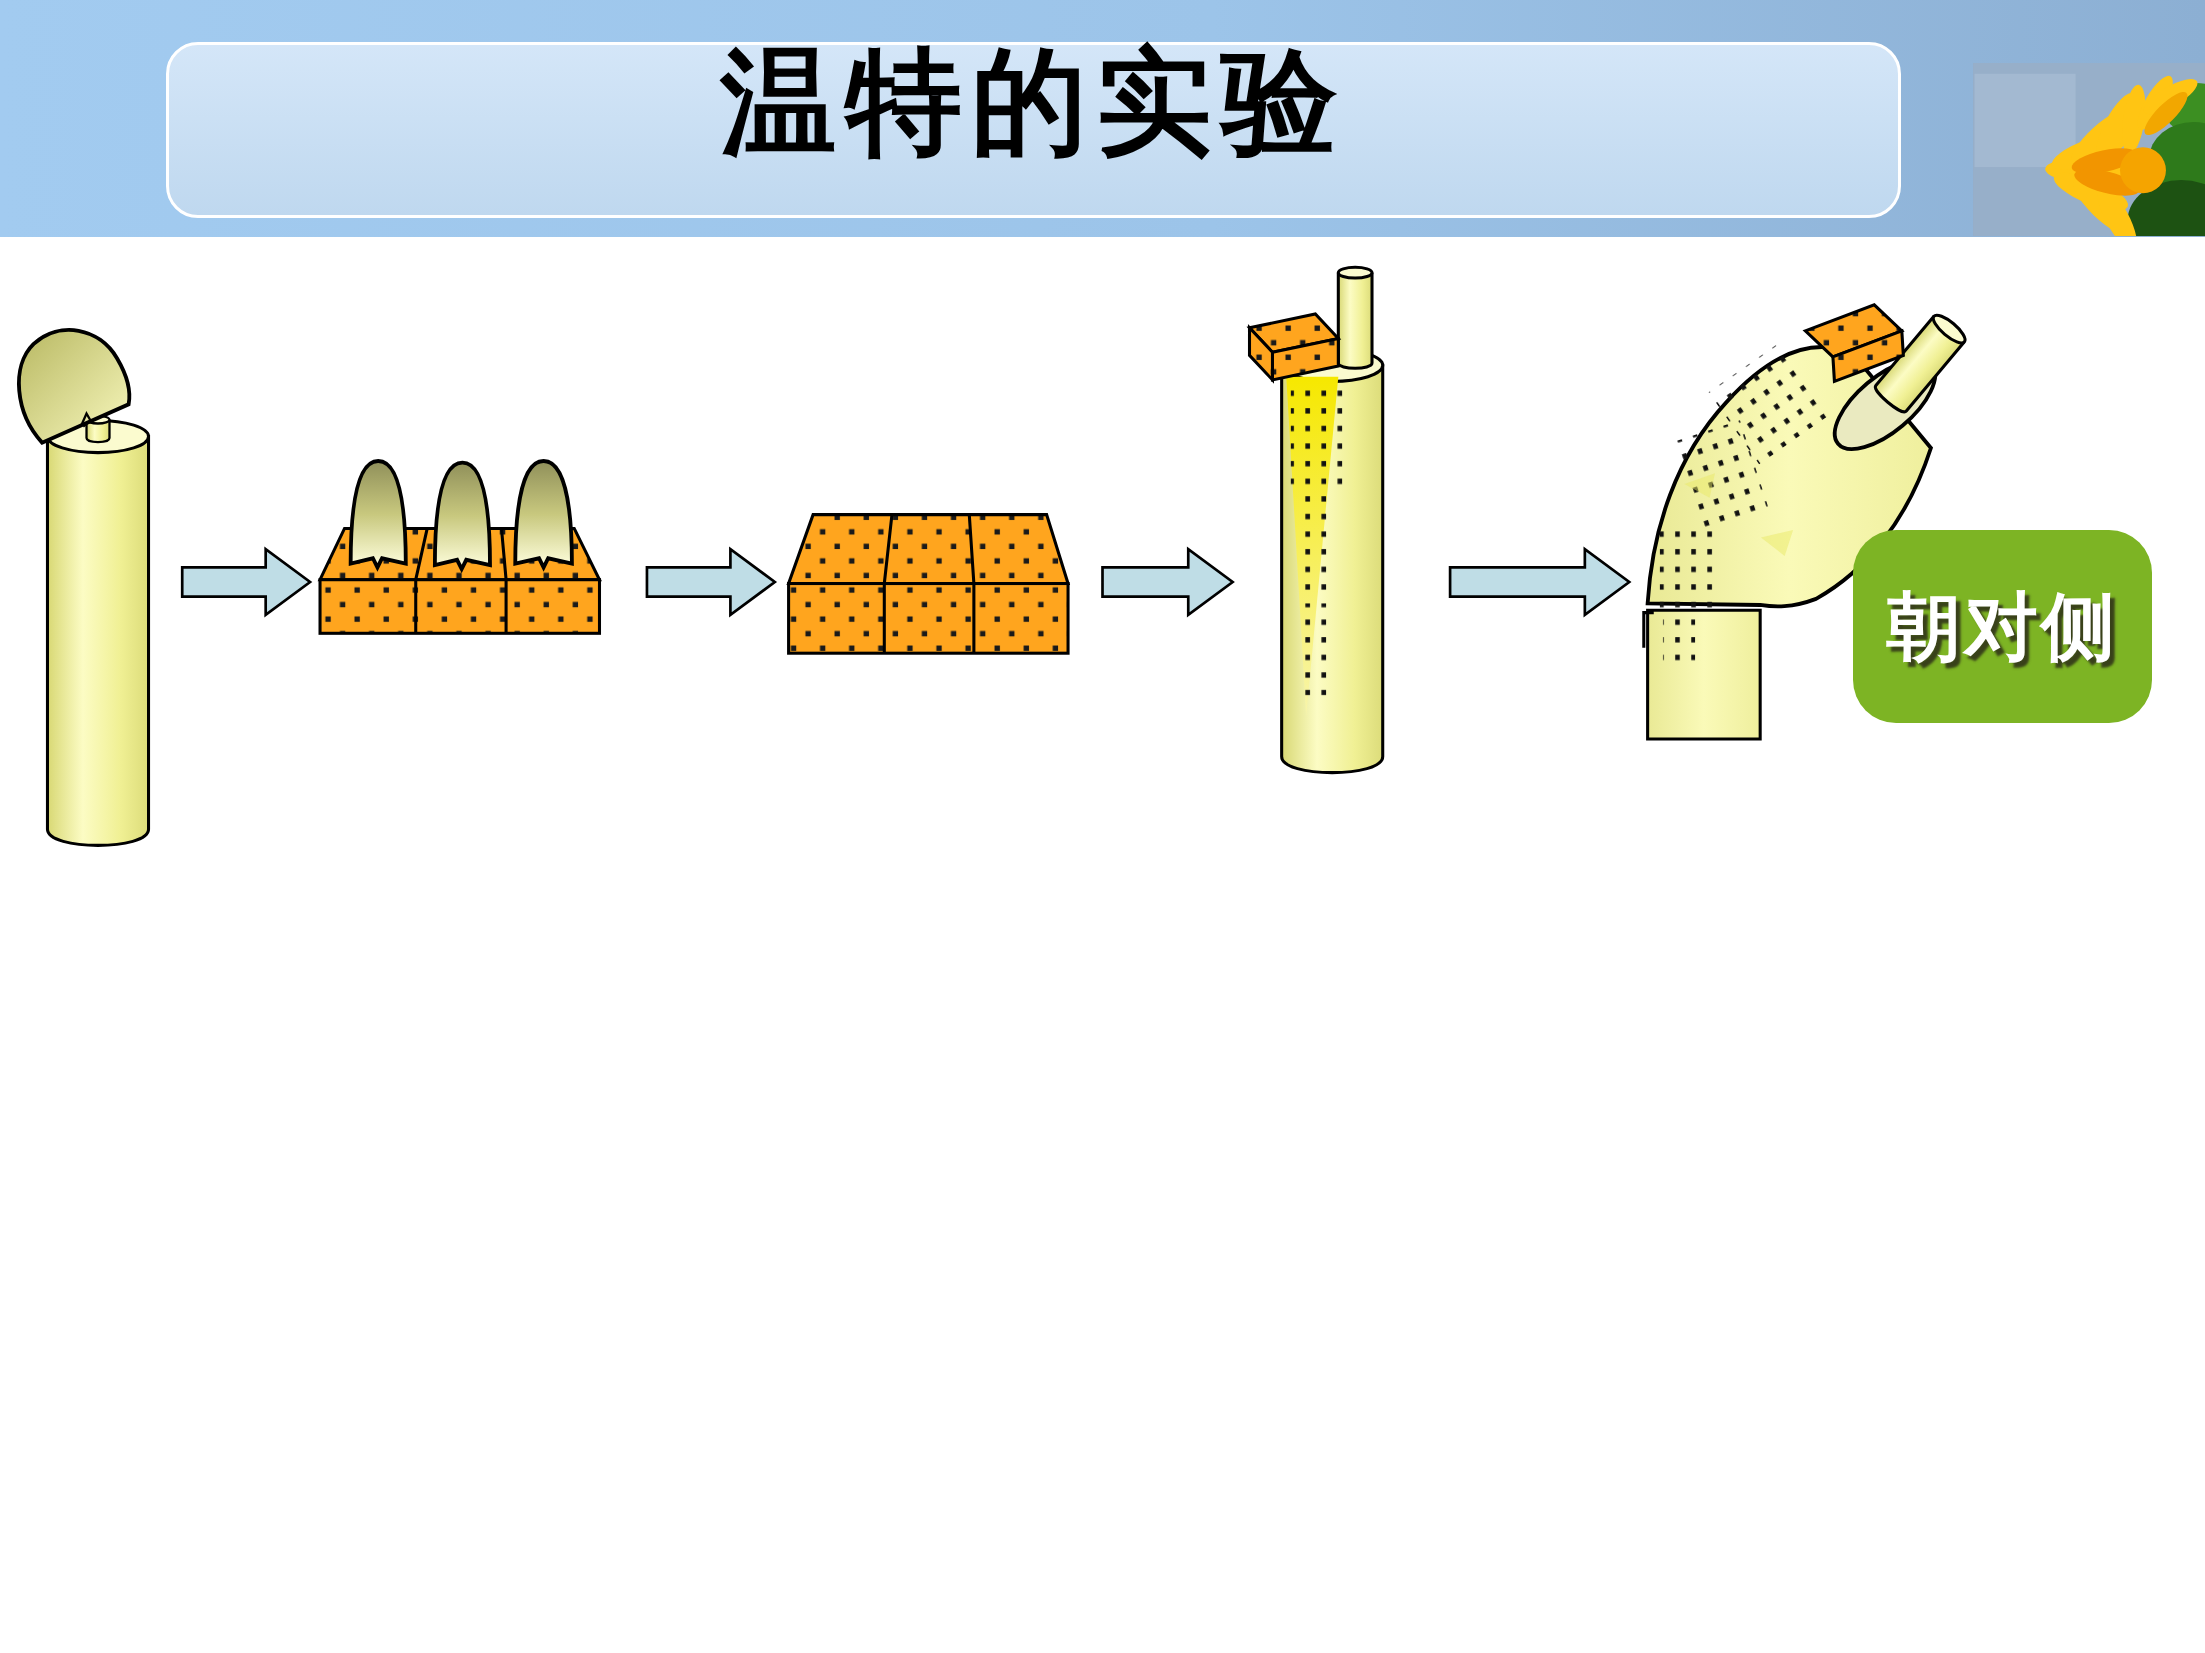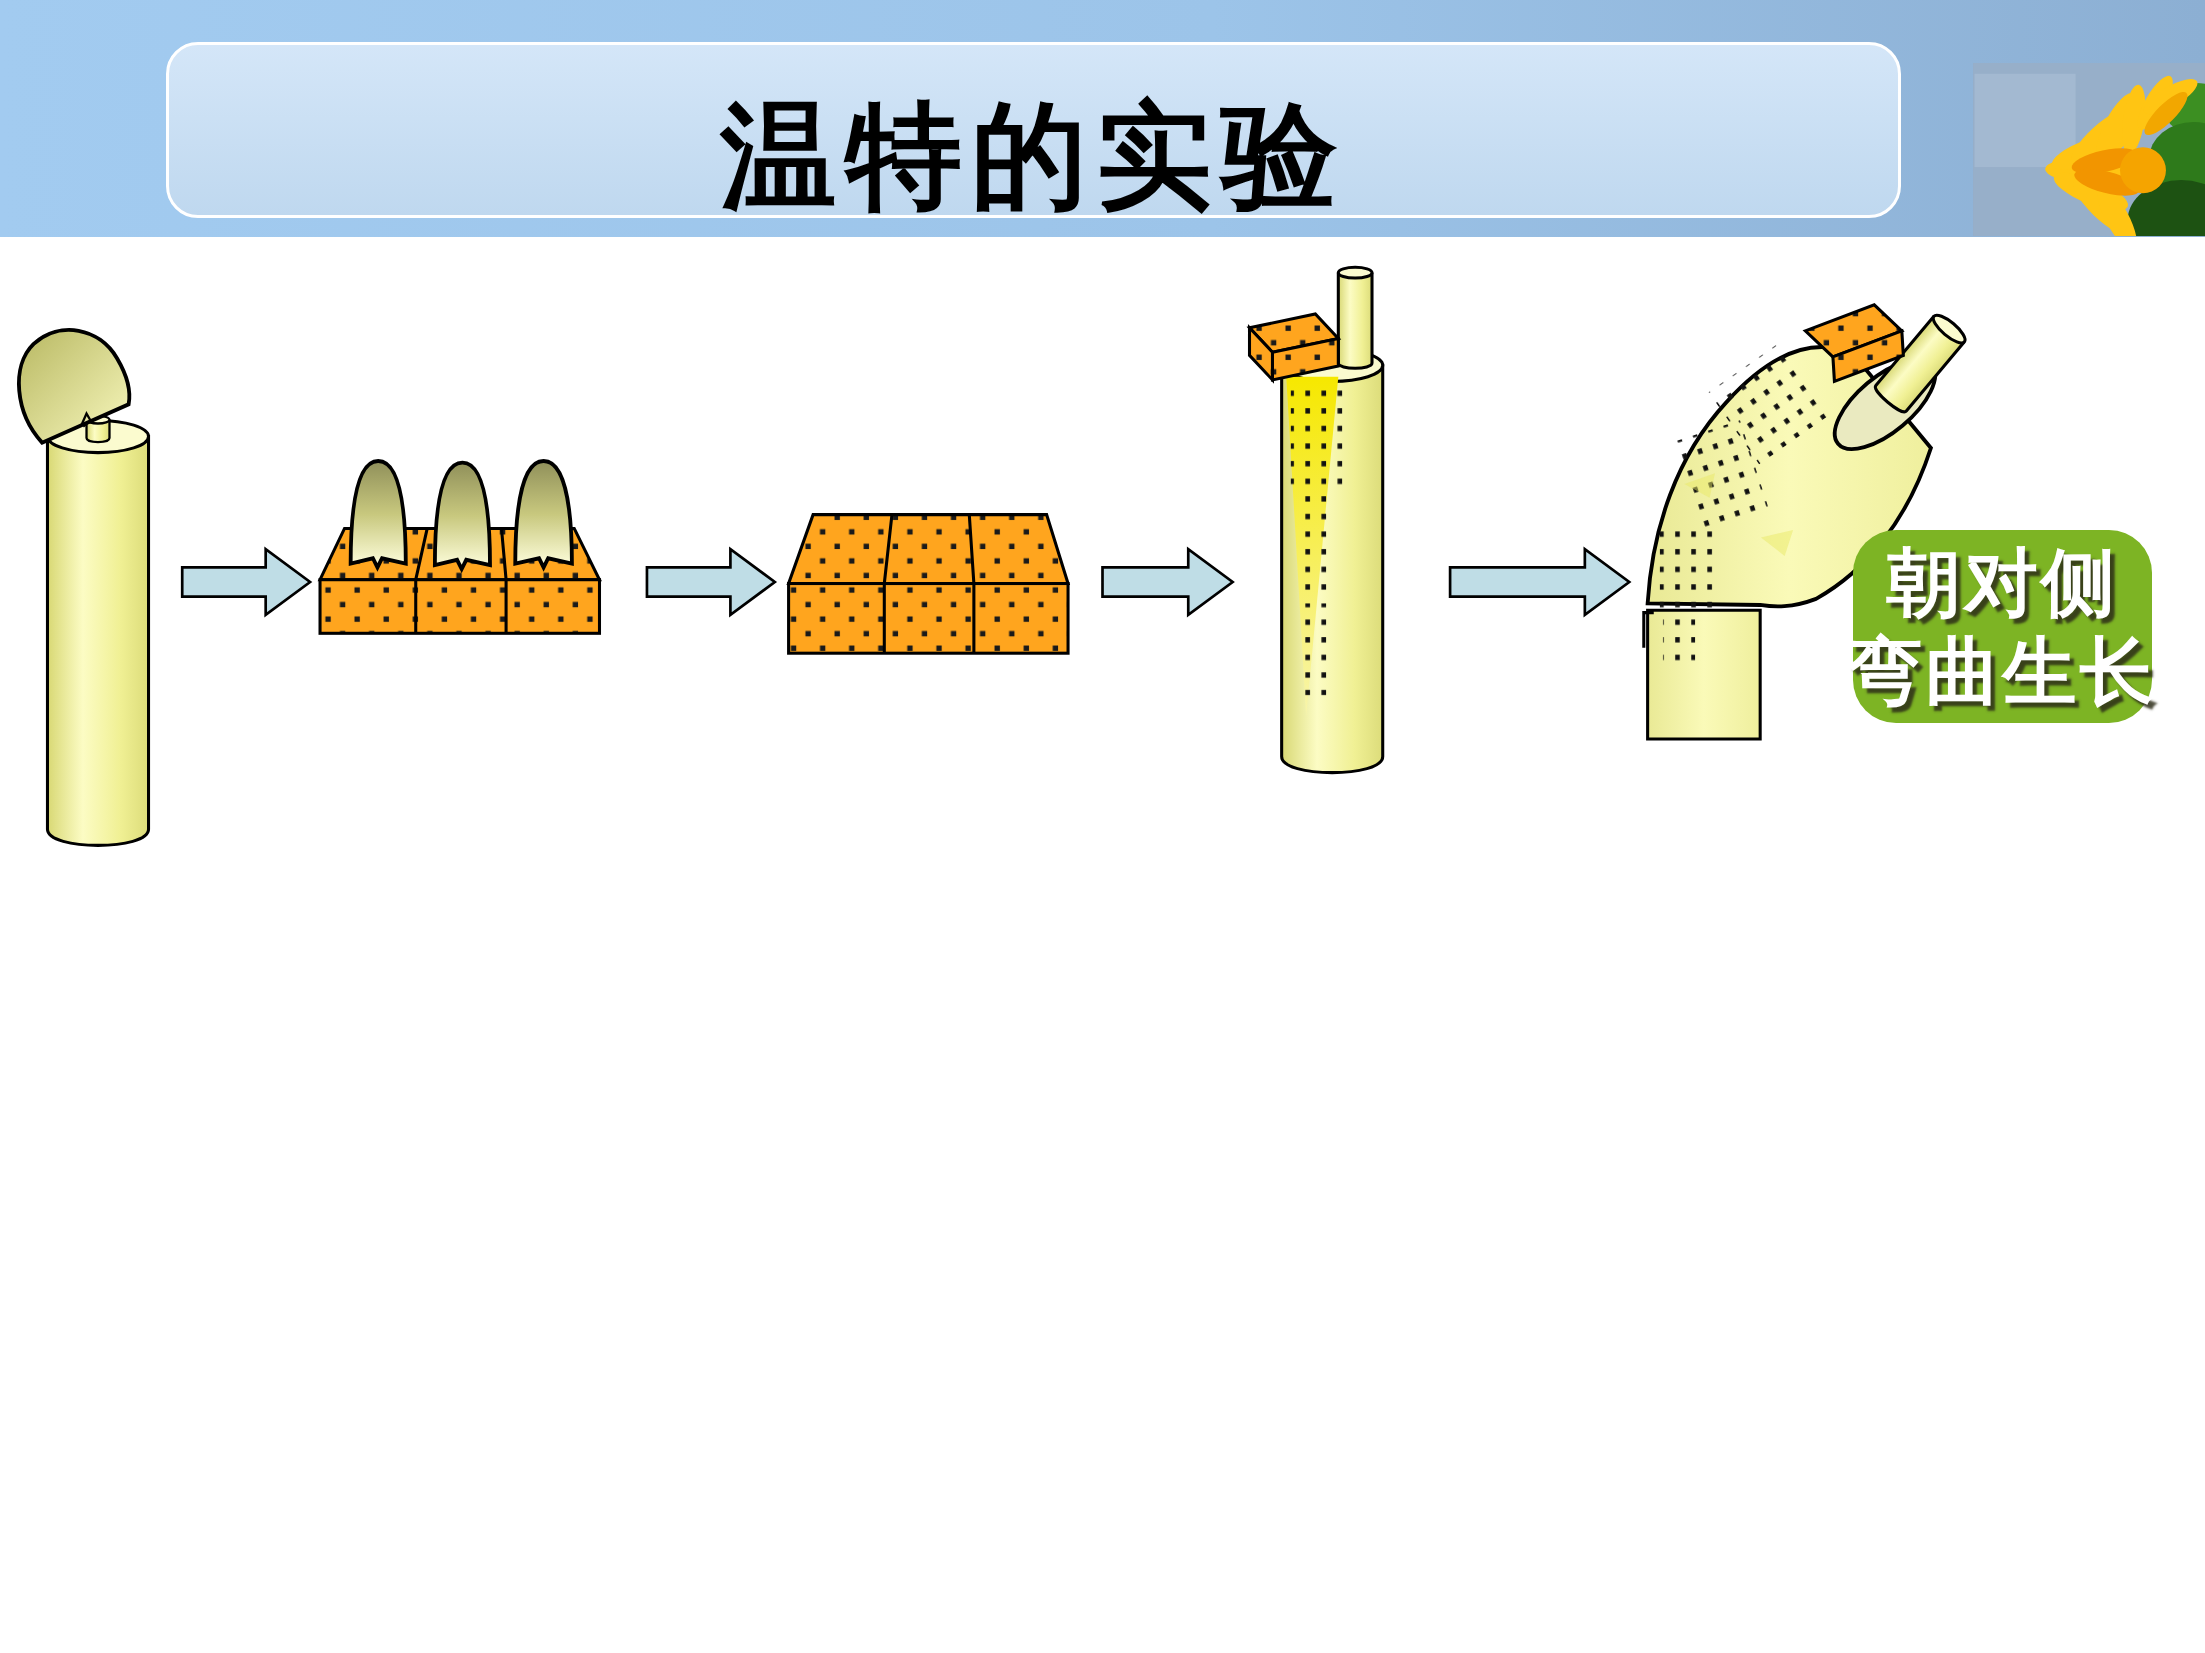--- a/index.html
+++ b/index.html
@@ -9,21 +9,21 @@
     font-family:"Liberation Sans", sans-serif;
   }
   .header-strip {
     position:absolute; left:0; top:0; width:2205px; height:237px;
     background:linear-gradient(90deg,#A2CBF0 0%, #9CC4E9 55%, #8CAFD3 100%);
   }
   .title-box {
     position:absolute; left:166px; top:42px; width:1735px; height:176px;
     box-sizing:border-box; border:3.8px solid #ffffff; border-radius:32px;
     background:linear-gradient(180deg,#D4E6F8 0%, #BFD8EF 100%);
-    display:flex; align-items:flex-end; justify-content:center;
+    display:flex; align-items:flex-start; justify-content:center;
   }
   .title-text {
     font-size:116px; font-weight:900; color:#000; letter-spacing:9.2px;
     line-height:1; transform:translateY(-1.5px);
   }
   .flower-photo {
     position:absolute; left:1973px; top:63px; width:232px; height:173px;
     overflow:hidden;
   }
   .diagram-svg { position:absolute; left:0; top:0; }
@@ -178,17 +178,16 @@
       <rect x="2168" y="680" width="75" height="115" fill="url(#dots)"></rect>
       <rect x="2172" y="800" width="42" height="75" fill="url(#dots)"></rect>
       <path d="M 2200,632 l 40,-14 l -7,32 z" fill="#E9E968" opacity="0.5"></path>
       <path d="M 2300,702 l 42,-10 l -11,34 z" fill="#E9E968" opacity="0.5"></path>
       <path d="M 2160,800 L 2147,800 L 2147,846" fill="none" stroke="#000" stroke-width="4"></path>
     </g>
   </svg>
 
   <div class="result-label">
     <div class="label-line">朝对侧</div>
-    <div class="label-line">弯曲生长</div>
   </div>
 
 </div>
 
 
 </body></html>

